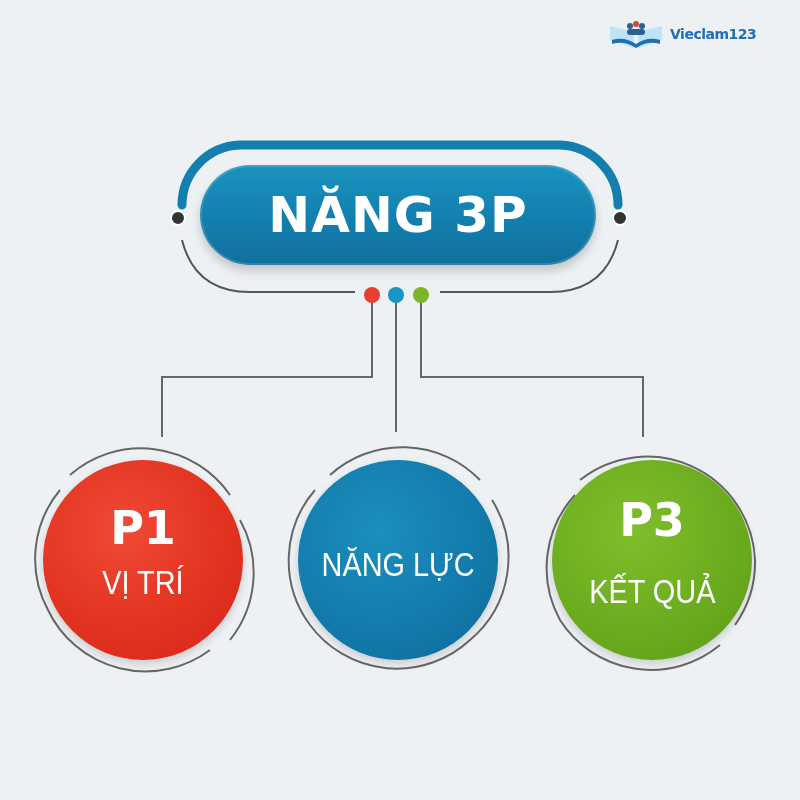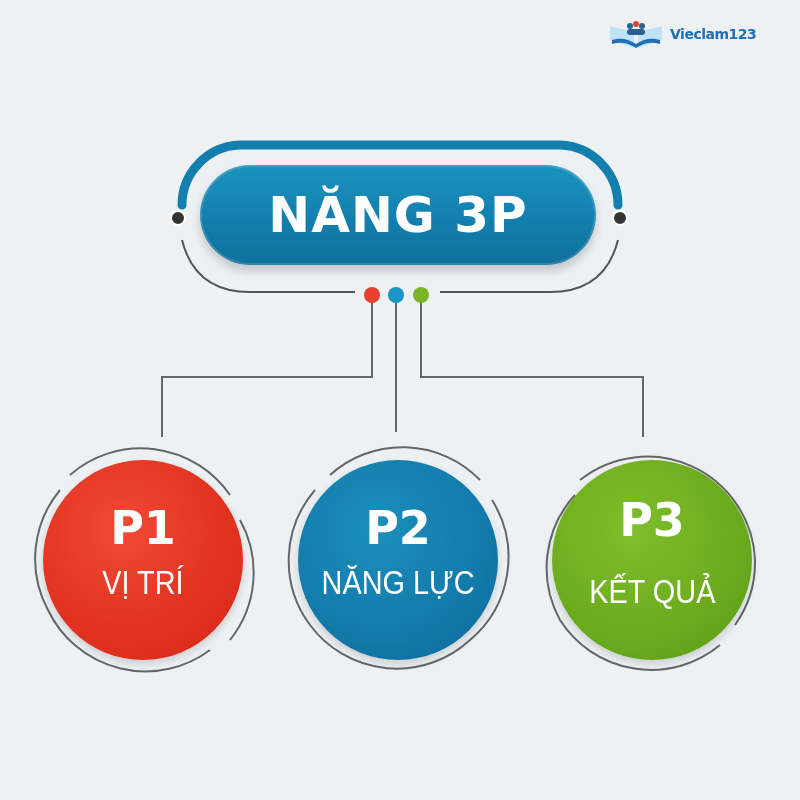--- a/index.html
+++ b/index.html
@@ -67,19 +67,18 @@
 
 <div class="pill">
   <span class="pill-title">NĂNG 3P</span>
 </div>
 
 <div class="node n1">
   <span class="code">P1</span>
   <span class="label">VỊ TRÍ</span>
 </div>
 <div class="node n2">
-  <span class="code">P2</span>
   <span class="label">NĂNG LỰC</span>
 </div>
 <div class="node n3">
   <span class="code">P3</span>
   <span class="label">KẾT QUẢ</span>
 </div>
 
 </body></html>

